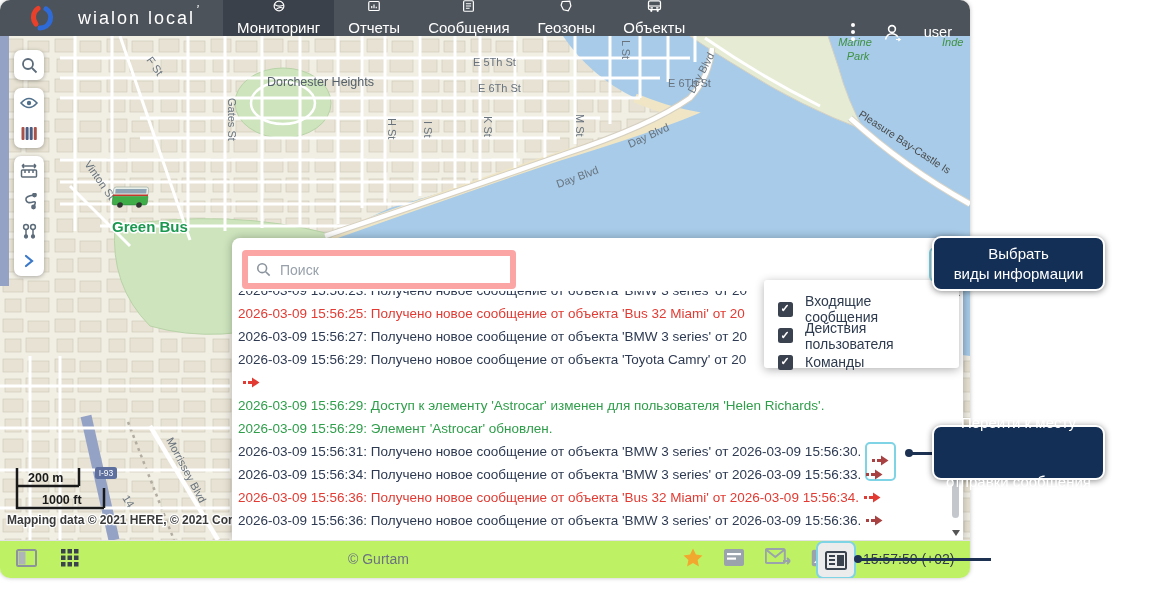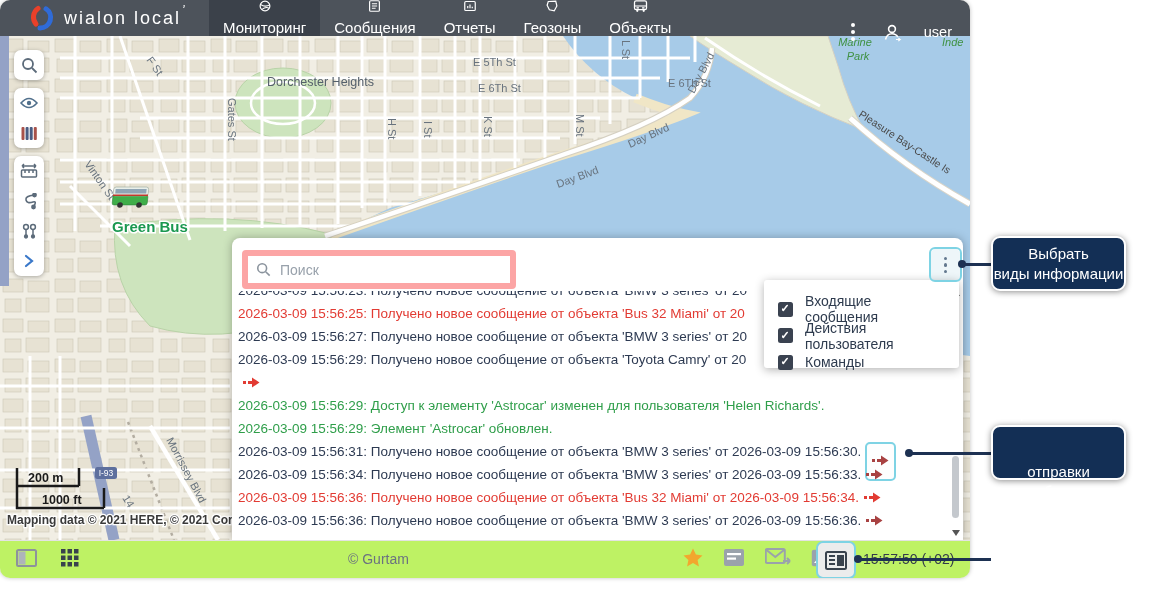--- a/index.html
+++ b/index.html
@@ -1,21 +1,21 @@
 <!DOCTYPE html>
 <html><head>
 <meta charset="utf-8">
 <style>
   html,body{margin:0;padding:0;background:#fff;font-family:"Liberation Sans",sans-serif;}
   #stage{position:relative;width:1175px;height:590px;background:#fff;overflow:hidden;}
   
   #app{position:absolute;left:0;top:0;width:970px;height:578px;border-radius:10px;overflow:hidden;background:#f1eee4;box-shadow:0 0 4px rgba(0,0,0,.25);}
   
   #topbar{position:absolute;left:0;top:0;width:100%;height:36px;background:#4d535b;display:flex;align-items:stretch;z-index:40;}
-  .logo{display:flex;align-items:center;gap:8px;padding:0 28px 0 30px;}
+  .logo{display:flex;align-items:center;gap:22px;padding:0 28px 0 30px;}
   .logo-text{color:#fff;font-size:18px;letter-spacing:2px;font-weight:400;position:relative;}
   .logo-text i{font-style:normal;position:absolute;top:-6px;right:-6px;font-size:13px;color:#fff;transform:rotate(12deg);}
   .tabs{display:flex;align-items:stretch;}
   .tab{display:flex;align-items:center;gap:7px;padding:0 14px;color:#fff;font-size:15px;font-weight:500;cursor:pointer;flex-direction:column;}
   .tab.active{background:#3b414a;}
   .hdr-right{margin-left:auto;display:flex;align-items:center;gap:22px;padding-right:18px;color:#fff;margin-top:28px;}
   .kebab{display:flex;flex-direction:column;gap:3px;align-items:center;cursor:pointer;padding:4px 6px;}
   .kebab b{width:4px;height:4px;border-radius:50%;background:#fff;}
   .username{font-size:14.5px;font-weight:500;}
   
@@ -50,21 +50,21 @@
   .dd-check::after{content:"✓";position:absolute;left:2.5px;top:0.5px;color:#fff;font-size:11px;font-weight:bold;}
   .dd-label{font-size:14px;color:#2e3b4e;}
   
   #bottombar{position:absolute;left:0;top:540px;width:970px;height:38px;background:#bef264;border-top:1px solid #e3e3e3;z-index:15;text-align:center;}
   .bb-left{position:absolute;left:16px;top:8px;display:flex;gap:24px;align-items:center;}
   .copyright{position:absolute;left:348px;top:10px;font-size:14px;color:#6b7280;}
   .bb-icons{position:absolute;left:683px;top:7px;display:flex;gap:20px;align-items:center;}
   .journal-hl{position:absolute;left:816px;top:0px;width:40px;height:38px;border:2.5px solid #7ed3e4;border-radius:7px;background:#ececec;box-sizing:border-box;display:flex;align-items:center;justify-content:center;}
   .clock{position:absolute;left:863px;top:10px;font-size:14px;color:#333c4a;}
   
-  .callout{position:absolute;left:991px;width:135px;height:55px;background:#132f55;border:2px solid #fff;border-radius:9px;box-shadow:0 1px 6px rgba(0,0,0,.45);color:#fff;font-size:15px;line-height:20px;font-weight:500;display:flex;flex-direction:column;align-items:center;justify-content:center;text-align:center;z-index:50;box-sizing:border-box;}
+  .callout{position:absolute;left:932px;width:173px;height:55px;background:#132f55;border:2px solid #fff;border-radius:9px;box-shadow:0 1px 6px rgba(0,0,0,.45);color:#fff;font-size:15px;line-height:20px;font-weight:500;display:flex;flex-direction:column;align-items:center;justify-content:center;text-align:center;z-index:50;box-sizing:border-box;}
   .connector{position:absolute;height:3px;background:#1d3152;z-index:49;}
   .conn-dot{position:absolute;width:8px;height:8px;border-radius:50%;background:#1d3152;z-index:49;}
   .hl-box{position:absolute;border:2.5px solid #7ed3e4;border-radius:6px;z-index:48;box-sizing:border-box;}
   
   text{font-family:"Liberation Sans",sans-serif;}
   .stl{fill:#68737e;font-size:11px;}
   .area-lbl{fill:#3f9142;font-style:italic;font-size:11px;}
 </style>
 </head>
 <body>
@@ -332,32 +332,32 @@
       </div>
       <div class="tabs">
         <div class="tab active">
           <svg width="16" height="16" viewBox="0 0 16 16">
               <circle cx="8" cy="8" r="6.5" fill="none" stroke="#fff" stroke-width="1.6"></circle>
               <path d="M2 6 Q 8 10 14.5 6.5 M4 12.5 Q 9 8.5 13.5 11" fill="none" stroke="#fff" stroke-width="1.4"></path>
             </svg>
           <span>Мониторинг</span>
         </div>
         <div class="tab">
+          <svg width="16" height="16" viewBox="0 0 16 16">
+              <rect x="1" y="2" width="14" height="12" rx="1.5" fill="none" stroke="#fff" stroke-width="1.6"></rect>
+              <path d="M5 11 v-3 M8 11 v-5 M11 11 v-2" stroke="#fff" stroke-width="1.6"></path>
+            </svg>
+          <span>Отчеты</span>
+        </div>
+        <div class="tab">
           <svg width="15" height="16" viewBox="0 0 15 16">
               <rect x="1" y="1" width="13" height="14" rx="1.5" fill="none" stroke="#fff" stroke-width="1.6"></rect>
               <path d="M4 5 h7 M4 8 h7 M4 11 h5" stroke="#fff" stroke-width="1.4"></path>
             </svg>
           <span>Сообщения</span>
-        </div>
-        <div class="tab">
-          <svg width="16" height="16" viewBox="0 0 16 16">
-              <rect x="1" y="2" width="14" height="12" rx="1.5" fill="none" stroke="#fff" stroke-width="1.6"></rect>
-              <path d="M5 11 v-3 M8 11 v-5 M11 11 v-2" stroke="#fff" stroke-width="1.6"></path>
-            </svg>
-          <span>Отчеты</span>
         </div>
         <div class="tab">
           <svg width="16" height="16" viewBox="0 0 16 16">
               <path d="M3 2 L13 1.5 L14.5 8 L11 14.5 L4.5 13 L1.5 7 Z" fill="none" stroke="#fff" stroke-width="1.6"></path>
             </svg>
           <span>Геозоны</span>
         </div>
         <div class="tab">
           <svg width="17" height="15" viewBox="0 0 17 15">
               <rect x="1" y="1" width="15" height="11" rx="2" fill="none" stroke="#fff" stroke-width="1.6"></rect>

